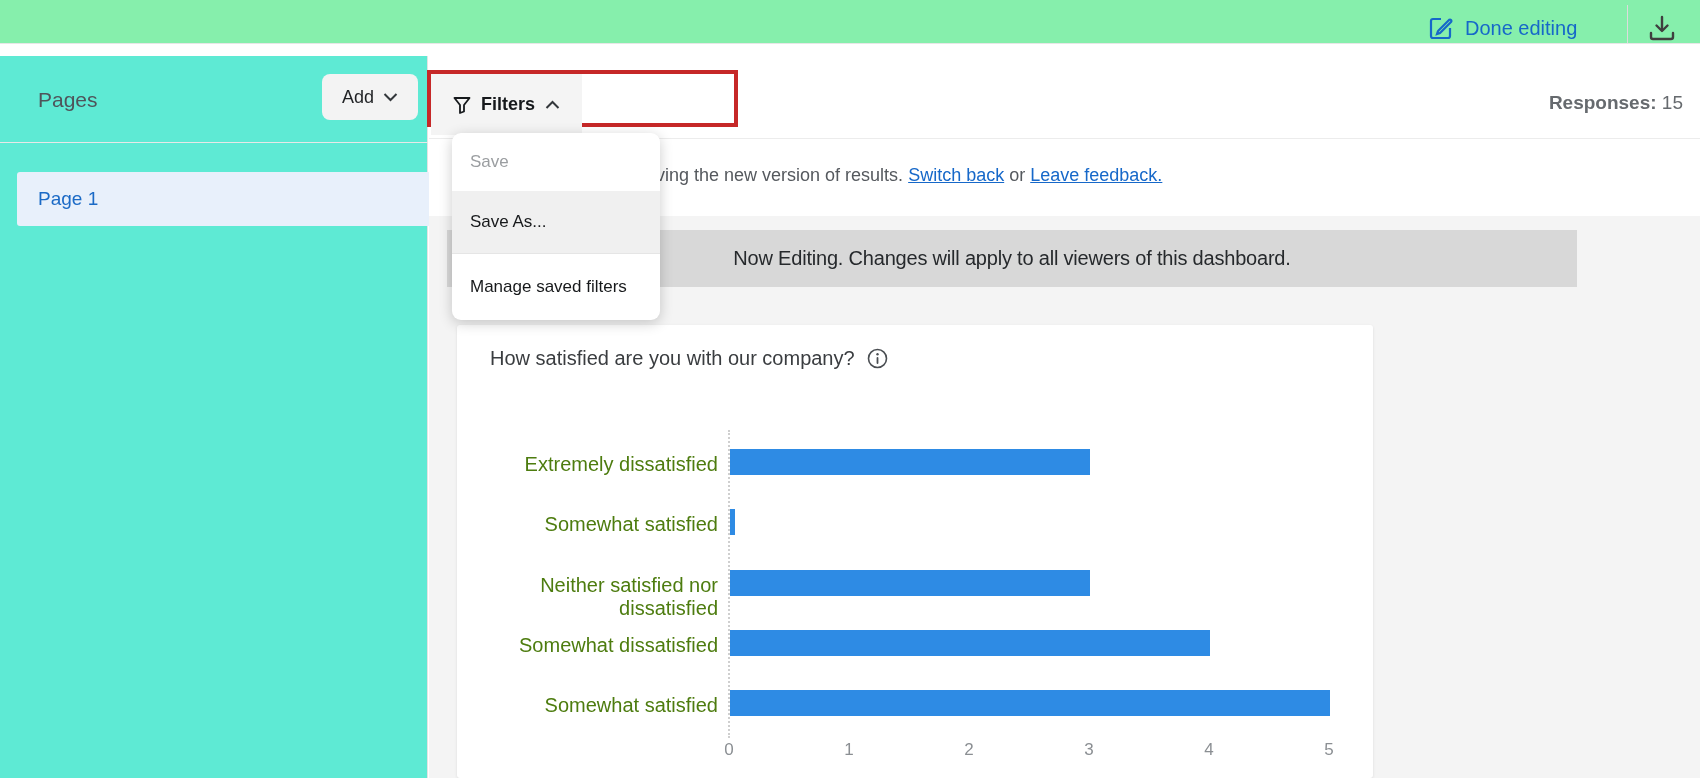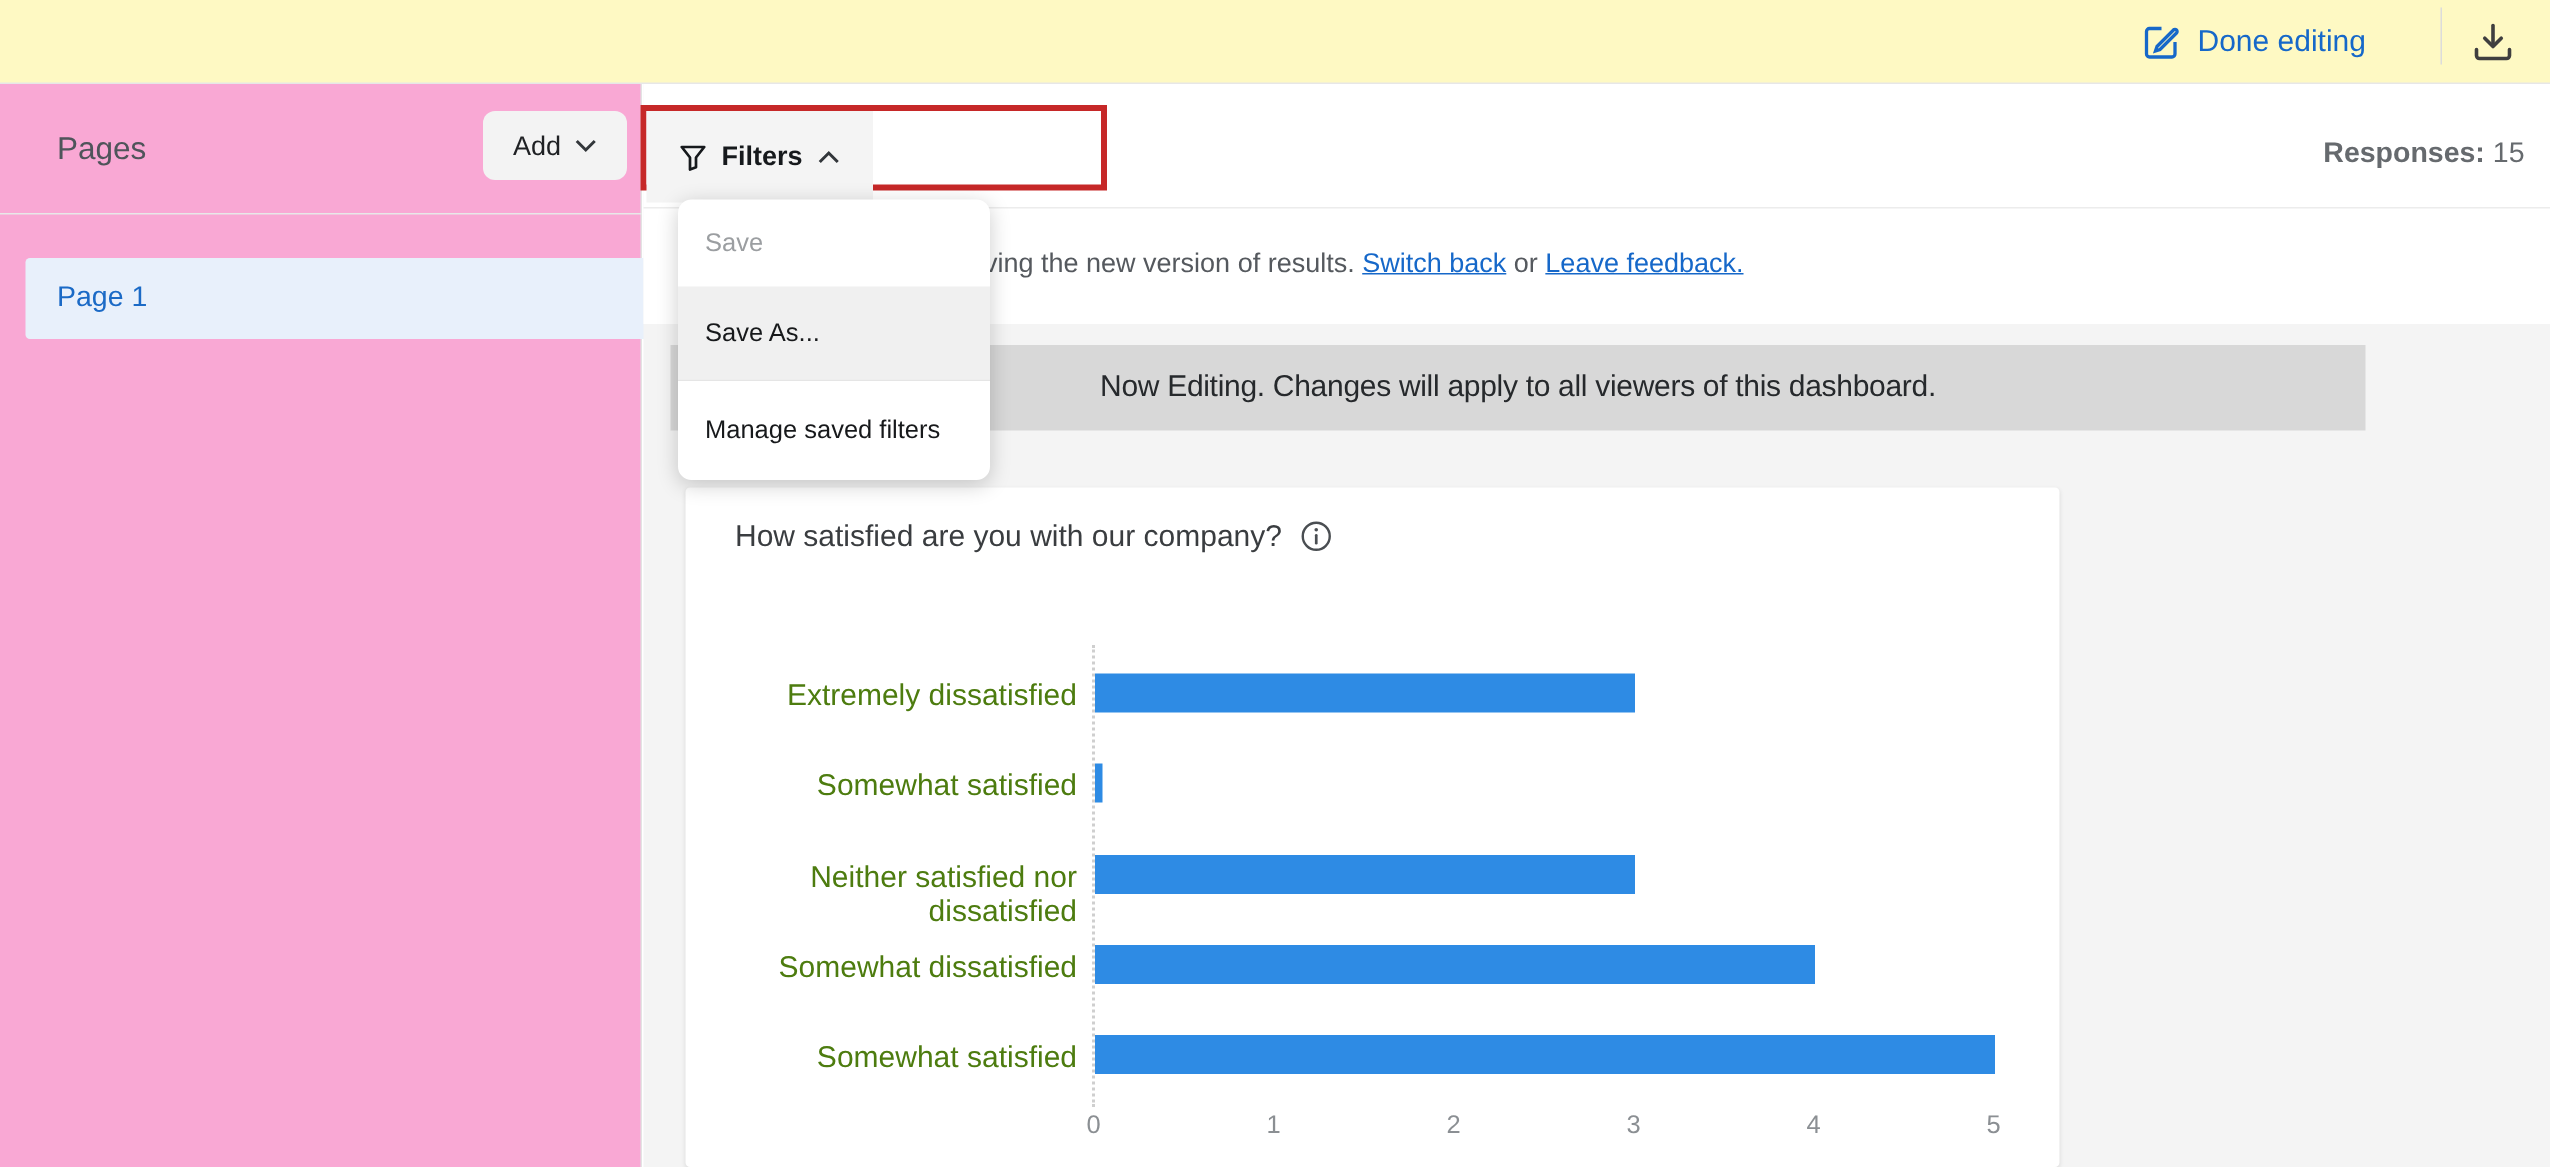--- a/index.html
+++ b/index.html
@@ -1,27 +1,27 @@
 <!DOCTYPE html>
 <html><head>
 <meta charset="utf-8">
 <style>
   * { margin:0; padding:0; box-sizing:border-box; }
   html,body { width:1700px; height:778px; font-family:"Liberation Sans","DejaVu Sans",sans-serif; background:#ffffff; overflow:hidden; }
   #app { position:relative; width:1700px; height:778px; }
 
   
-  .header { position:absolute; left:0; top:0; width:1700px; height:56px; background:#fef9c3; border-bottom:1px solid #e7e7e7; }
+  .header { position:absolute; left:0; top:0; width:1700px; height:44px; background:#86efac; border-bottom:1px solid #e7e7e7; }
   .done-editing { position:absolute; left:1428px; top:9px; height:38px; display:flex; align-items:center; gap:11px; cursor:pointer; }
   .done-editing span { font-size:20px; color:#1668c9; font-weight:400; }
   .hdr-divider { position:absolute; left:1627px; top:5px; width:1px; height:38px; background:#dcdcdc; }
   .download-btn { position:absolute; left:1644px; top:11px; width:36px; height:34px; display:flex; align-items:center; justify-content:center; cursor:pointer; }
 
   
-  .sidebar { position:absolute; left:0; top:56px; width:428px; height:722px; background:#f9a8d4; border-right:1px solid #e3e3e3; }
+  .sidebar { position:absolute; left:0; top:56px; width:428px; height:722px; background:#5eead4; border-right:1px solid #e3e3e3; }
   .sidebar-title { position:absolute; left:38px; top:32px; font-size:21px; color:#4f545a; }
   .add-btn { position:absolute; left:322px; top:18px; width:96px; height:46px; background:#f3f3f3; border-radius:8px; display:flex; align-items:center; justify-content:center; gap:9px; cursor:pointer; }
   .add-btn span { font-size:18px; color:#1f2124; }
   .sidebar-divider { position:absolute; left:0; top:86px; width:428px; height:1px; background:#e8e8e8; }
   .page-row { position:absolute; left:17px; top:116px; width:468px; height:54px; background:#e8f0fb; border-radius:3px; display:flex; align-items:center; cursor:pointer; }
   .page-row .page-label { margin-left:21px; font-size:19px; color:#1b6ac6; }
   .page-row .dots { margin-left:auto; margin-right:22px; font-size:18px; font-weight:700; letter-spacing:2px; color:#3c3c3c; cursor:pointer; line-height:10px; }
 
   
   .main-bg { position:absolute; left:429px; top:56px; width:1271px; height:722px; background:#f4f4f4; }
@@ -49,21 +49,21 @@
   
   .menu { position:absolute; left:452px; top:133px; width:208px; background:#ffffff; border-radius:9px; box-shadow:0 3px 14px rgba(0,0,0,0.20); z-index:10; overflow:hidden; }
   .menu-item { display:flex; align-items:center; padding-left:18px; font-size:17px; color:#17191b; cursor:pointer; }
   .menu-item.first { height:62px; background:#f0f0f0; }
   .menu-item.disabled { height:58px; color:#9b9ea1; cursor:default; }
   .menu-sep { height:1px; background:#e5e5e5; }
   .menu-item.last { height:66px; }
 
   
   .card { position:absolute; left:457px; top:325px; width:916px; height:453px; background:#ffffff; border-radius:3px; box-shadow:0 1px 3px rgba(0,0,0,0.10); }
-  .card-title { position:absolute; left:33px; top:22px; display:flex; gap:12px; }
+  .card-title { position:absolute; left:33px; top:22px; display:flex; align-items:center; gap:12px; }
   .card-title span { font-size:20px; color:#3a3d40; }
 
   
   #chart { position:absolute; left:0; top:0; width:916px; height:453px; }
   .axis-line { position:absolute; border-left:2px dotted #cfcfcf; }
   .cat-label { position:absolute; width:240px; left:21px; text-align:right; font-size:20px; color:#4d7c0f; }
   .bar { position:absolute; height:26px; }
   .tick { position:absolute; width:40px; text-align:center; font-size:17px; color:#8b8f93; }
 
   svg { display:block; }

